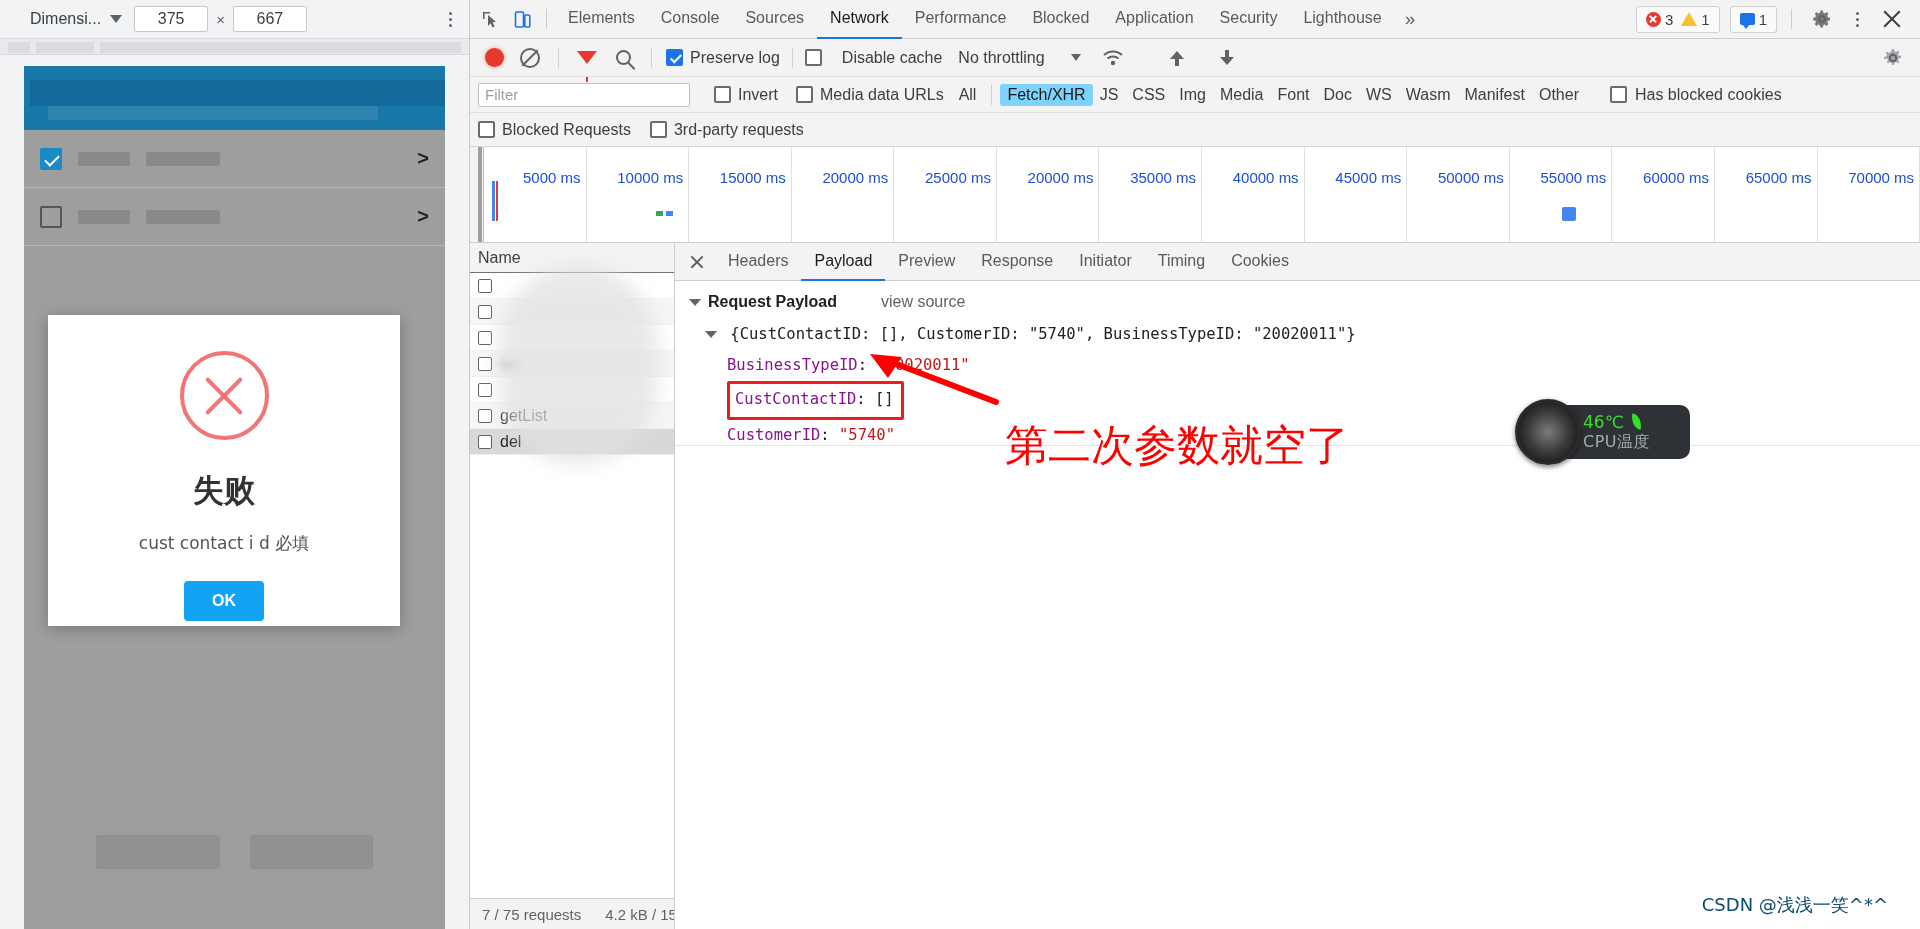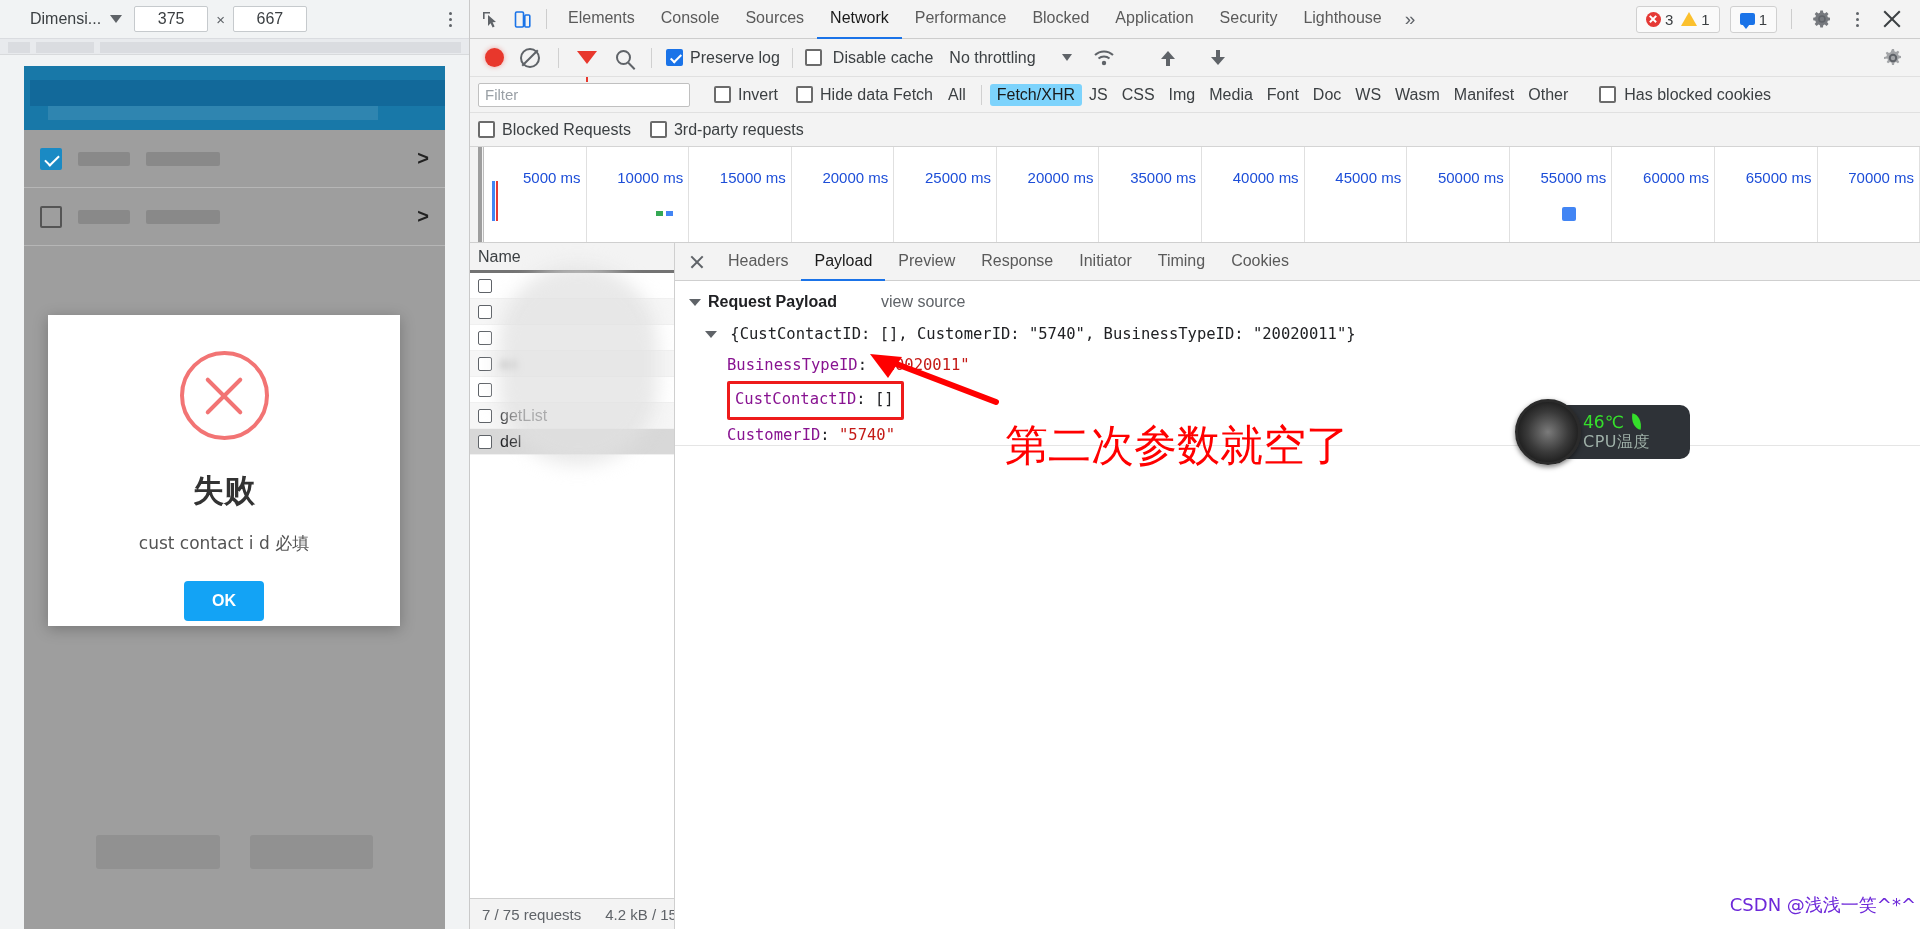--- a/index.html
+++ b/index.html
@@ -289,21 +289,21 @@
     display: flex; flex-direction: column;
     background: #fff;
     position: relative;
     overflow: hidden;
   }
   .req-head {
     height: 30px; flex: 0 0 30px;
     display: flex; align-items: center;
     padding: 0 8px;
     background: #f3f3f3;
-    border-bottom: 3px solid #737373;
+    border-bottom: 1px solid #737373;
     font-size: 16px; color: #3c4043;
   }
   .req-row {
     height: 26px; display: flex; align-items: center; gap: 8px;
     padding: 0 8px;
     font-size: 16px; color: #202124;
     border-bottom: 1px solid #f0f0f0;
     cursor: pointer;
   }
   .req-row:nth-child(even) { background: #f6f6f6; }
@@ -394,22 +394,22 @@
   .cpu-label { font-size: 16px; color: #9fb0a8; font-family: "DejaVu Sans", sans-serif; letter-spacing: .5px; }
   .cpu-knob {
     position: absolute; left: 0; top: 0;
     width: 66px; height: 66px; border-radius: 50%;
     background: radial-gradient(circle at 50% 50%, #7b7b7b 0%, #3a3a3a 48%, #232323 70%, #1a1a1a 100%);
     border: 3px solid #2b2b2b;
     box-shadow: 0 2px 5px rgba(0,0,0,.5);
   }
 
   .csdn-wm {
-    position: absolute; right: 4px; bottom: 12px;
-    font-size: 18px; color: #6d28d9;
+    position: absolute; right: 32px; bottom: 12px;
+    font-size: 18px; color: #0c4a6e;
     font-family: "DejaVu Sans", sans-serif;
     pointer-events: none;
   }
 </style>
 </head>
 <body>
 
 <div id="app">
 
   <div id="device-pane">
@@ -546,21 +546,21 @@
         </div>
       <div class="dt-icon-btn">
           <span class="mag"></span>
         </div>
       <div class="tb-sep"></div>
       <div style="display:flex;align-items:center;gap:7px;margin-left:2px;">
         <span class="chk on"></span>
         <span class="tb-label">Preserve log</span>
       </div>
       <div class="tb-sep"></div>
-      <div style="display:flex;align-items:center;gap:11px;justify-content:flex-end;">
+      <div style="display:flex;align-items:center;gap:20px;justify-content:flex-end;">
         <span class="chk"></span>
         <span class="tb-label">Disable cache</span>
       </div>
       <div style="display:flex;align-items:center;gap:26px;margin-left:12px;">
         <span class="tb-label">No throttling</span>
         <span class="sel-caret"></span>
       </div>
       <div class="dt-icon-btn" style="margin-left:12px;">
         <svg width="22" height="17" viewBox="0 0 22 17">
           <path d="M2 6 A13 13 0 0 1 20 6" stroke="#5f6368" stroke-width="2" fill="none"></path>
@@ -583,21 +583,21 @@
     </div>
 
     <div class="filter-row">
       <input class="filter-input" placeholder="Filter" style="">
       <div style="display:flex;align-items:center;gap:7px;margin-left:16px;">
         <span class="chk"></span>
         <span class="tb-label">Invert</span>
       </div>
       <div style="display:flex;align-items:center;gap:7px;margin-left:10px;">
         <span class="chk"></span>
-        <span class="tb-label">Hide data Fetch</span>
+        <span class="tb-label">Media data URLs</span>
       </div>
       <div id="ftype-all" style="display:flex;align-items:center;">
           <div class="ftype">All</div>
           <span class="tb-sep"></span>
           <div class="ftype active">Fetch/XHR</div>
           <div class="ftype">JS</div>
           <div class="ftype">CSS</div>
           <div class="ftype">Img</div>
           <div class="ftype">Media</div>
           <div class="ftype">Font</div>

